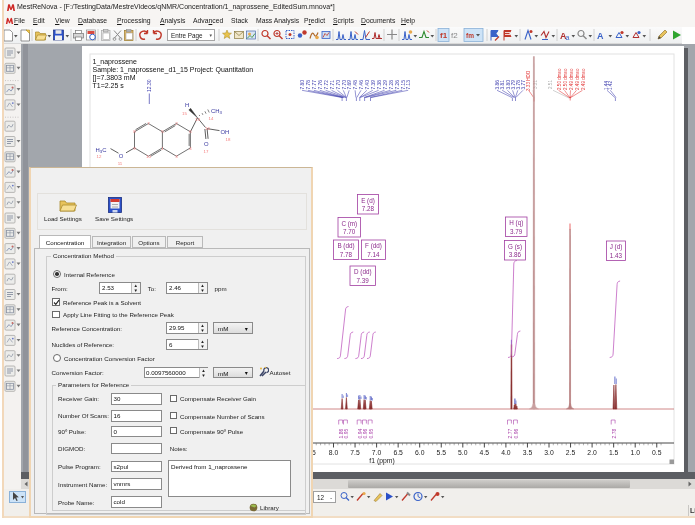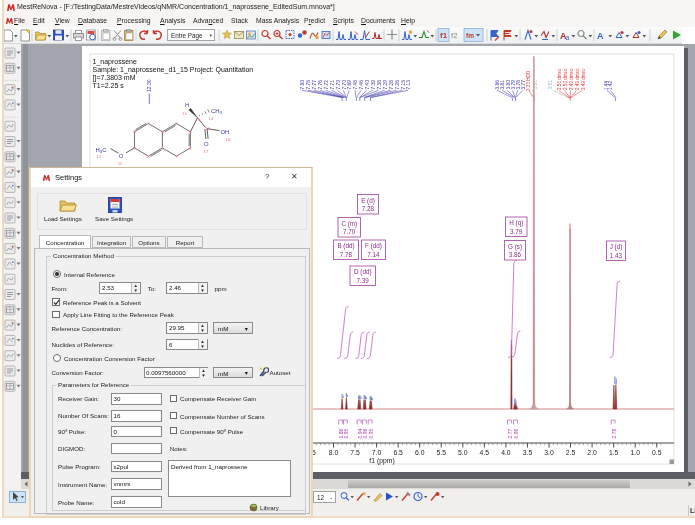--- a/index.html
+++ b/index.html
@@ -713,28 +713,20 @@
     <div class="abs" style="left:690px;top:2px;font-size:7px;font-weight:bold;color:#333;">Li</div>
   </div>
   <div class="abs" style="left:0;top:516px;width:695px;height:2px;background:#f2ddc4;"></div>
   <div class="abs" style="left:0;top:518px;width:695px;height:7px;background:#ffffff;"></div>
 
   <div class="abs" style="left:0;top:0;width:2px;height:518px;background:#ffffff;"></div>
   <div class="abs" style="left:2px;top:0;width:2px;height:518px;background:#f2d8ba;"></div>
 
   <div class="abs" id="dlg" style="left:29px;top:167px;width:284px;height:351px;background:#f0f0f0;border:2px solid #f0d5b2;border-top:1px solid #cbb695;">
 
-    <div class="abs" style="left:0;top:0;width:280px;height:19px;background:#ffffff;">
-      <svg class="abs" style="left:11px;top:5px;" width="9" height="9" viewBox="0 0 10 10">
-        <path d="M1,9 L2,3 Q3,1 4,3 L5,6 L6,3 Q7,1 8,3 L9,9 L7.4,9 L6.6,5.4 L5.6,8 L4.4,8 L3.4,5.4 L2.6,9 Z" fill="#cf2a27"></path>
-      </svg>
-      <div class="abs" style="left:24px;top:5px;font-size:7.5px;color:#111;">Settings</div>
-      <div class="abs" style="left:234px;top:4px;font-size:8px;color:#333;">?</div>
-      <div class="abs" style="left:260px;top:4px;font-size:8px;color:#333;">✕</div>
-    </div>
 
     <div class="abs" style="left:6px;top:25px;width:270px;height:37px;border:1px solid #e3e1dd;"></div>
     <svg class="abs" style="left:28px;top:30px;" width="18" height="15" viewBox="0 0 18 15">
       <path d="M1,3 L6,3 L7.5,5 L16,5 L16,13 L1,13 Z" fill="#e8c35c" stroke="#a98a2f" stroke-width="0.8"></path>
       <path d="M1,13 L3.5,7 L17.5,7 L15,13 Z" fill="#f7df94" stroke="#a98a2f" stroke-width="0.8"></path>
     </svg>
     <div class="abs" style="left:13px;top:47px;font-size:6.2px;color:#222;">Load Settings</div>
     <svg class="abs" style="left:77px;top:29px;" width="14" height="16" viewBox="0 0 14 16">
       <rect x="0.5" y="0.5" width="13" height="15" fill="#2b50c8" stroke="#1a2f80" stroke-width="0.8"></rect>
       <rect x="2.5" y="2" width="9" height="9.5" fill="#f2f2f2"></rect>

